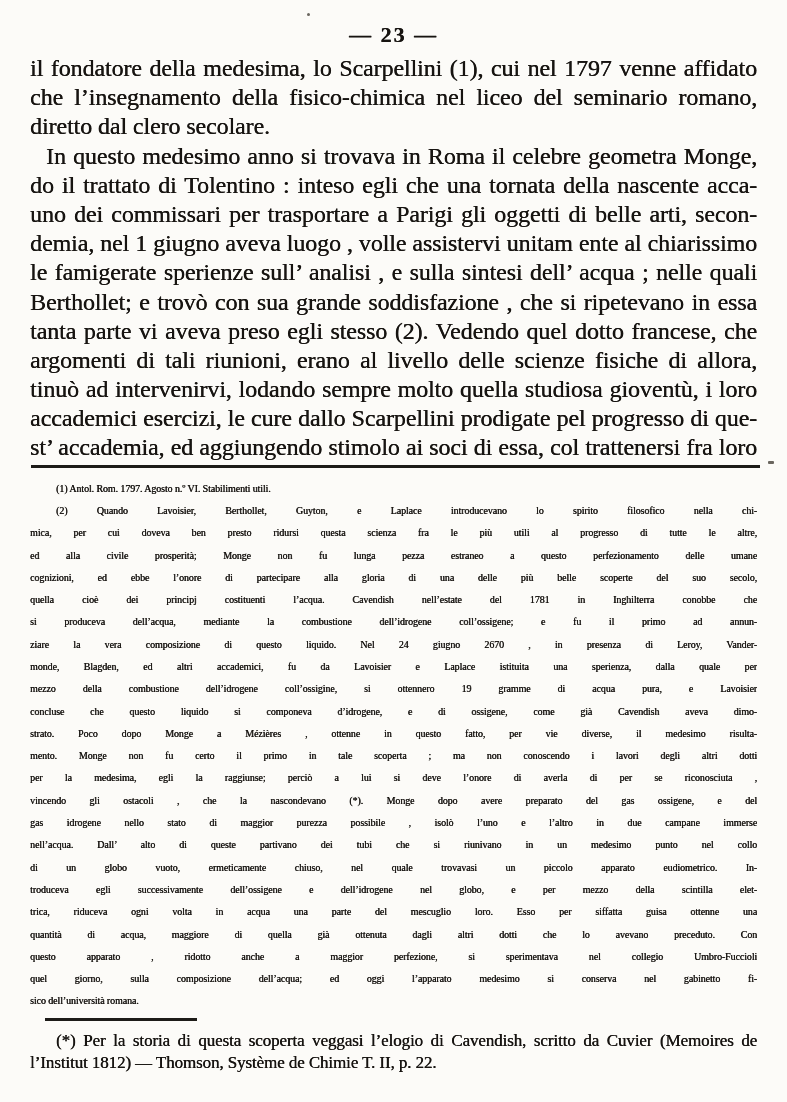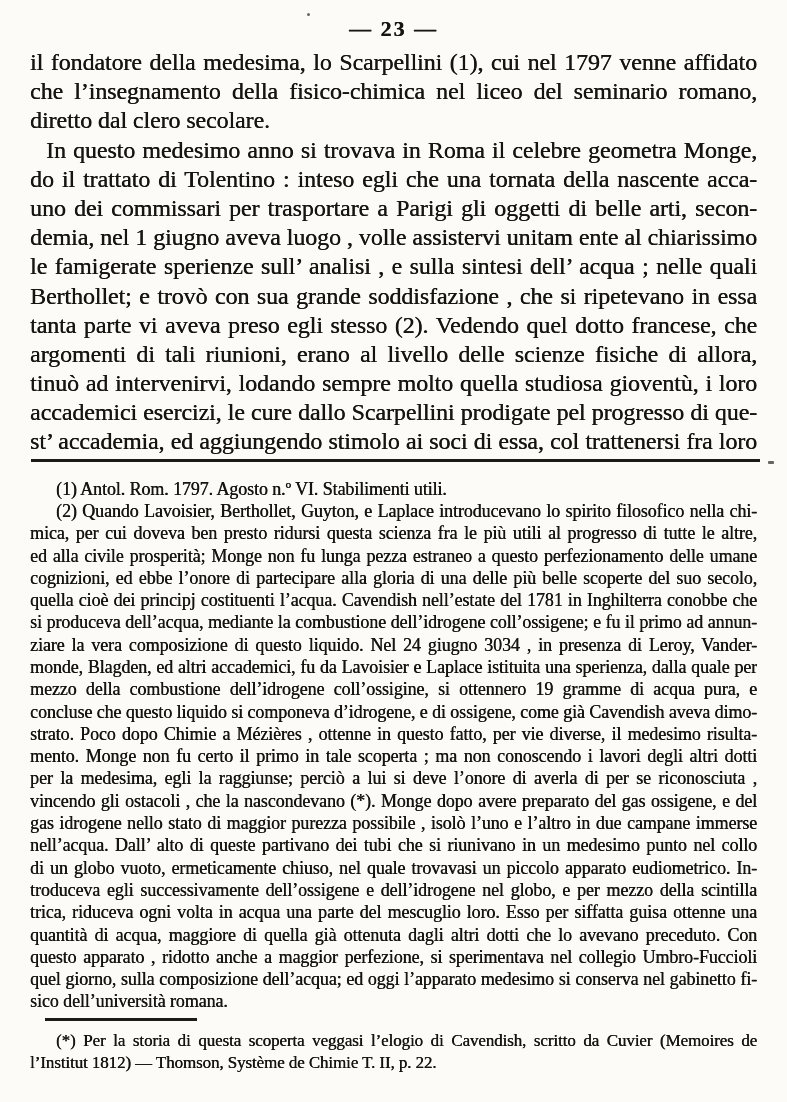--- a/index.html
+++ b/index.html
@@ -9,21 +9,21 @@
   }
   .page {
     position: relative;
     width: 787px;
     height: 1102px;
     margin: 0;
     background: #fcfbf8;
     color: #171411;
     font-family: "Liberation Serif", "DejaVu Serif", serif;
     box-sizing: border-box;
-    padding: 16px 30px 0 30px;
+    padding: 22px 30px 0 30px;
     overflow: hidden;
   }
   
   .page { text-shadow: 0.35px 0 0 currentColor; }
 
   .pageno {
     text-align: center;
     font-size: 22px;
     font-weight: bold;
     line-height: 26px;
@@ -51,22 +51,22 @@
 
   .rule-long {
     height: 3px;
     background: #1d1b18;
     margin-top: 2px;
     margin-left: 1px;
     margin-right: -3px;
   }
 
   .footnotes {
-    margin-top: 16px;
-    font-size: 18px;
+    margin-top: 10px;
+    font-size: 10px;
     line-height: 22.3px;
     letter-spacing: -0.1px;
   }
   .footnotes .line { height: 22.3px; }
   .footnote .line.first-line, .bottom-note .line.first-line { text-indent: 26px; }
   .footnote .line.last-line, .bottom-note .line.last-line { text-align-last: left; }
 
   .rule-short {
     height: 3px;
     background: #1d1b18;
@@ -123,25 +123,25 @@
     <div class="footnote">
         <div class="line first-line last-line">(1) Antol. Rom. 1797. Agosto n.º VI. Stabilimenti utili.</div>
       </div>
     <div class="footnote">
         <div class="line first-line">(2) Quando Lavoisier, Berthollet, Guyton, e Laplace introducevano lo spirito filosofico nella chi-</div>
         <div class="line">mica, per cui doveva ben presto ridursi questa scienza fra le più utili al progresso di tutte le altre,</div>
         <div class="line">ed alla civile prosperità; Monge non fu lunga pezza estraneo a questo perfezionamento delle umane</div>
         <div class="line">cognizioni, ed ebbe l’onore di partecipare alla gloria di una delle più belle scoperte del suo secolo,</div>
         <div class="line">quella cioè dei principj costituenti l’acqua. Cavendish nell’estate del 1781 in Inghilterra conobbe che</div>
         <div class="line">si produceva dell’acqua, mediante la combustione dell’idrogene coll’ossigene; e fu il primo ad annun-</div>
-        <div class="line">ziare la vera composizione di questo liquido. Nel 24 giugno 3034 , in presenza di Leroy, Vander-</div>
+        <div class="line">ziare la vera composizione di questo liquido. Nel 24 giugno 2670 , in presenza di Leroy, Vander-</div>
         <div class="line">monde, Blagden, ed altri accademici, fu da Lavoisier e Laplace istituita una sperienza, dalla quale per</div>
         <div class="line">mezzo della combustione dell’idrogene coll’ossigine, si ottennero 19 gramme di acqua pura, e Lavoisier</div>
         <div class="line">concluse che questo liquido si componeva d’idrogene, e di ossigene, come già Cavendish aveva dimo-</div>
-        <div class="line">strato. Poco dopo Chimie a Mézières , ottenne in questo fatto, per vie diverse, il medesimo risulta-</div>
+        <div class="line">strato. Poco dopo Monge a Mézières , ottenne in questo fatto, per vie diverse, il medesimo risulta-</div>
         <div class="line">mento. Monge non fu certo il primo in tale scoperta ; ma non conoscendo i lavori degli altri dotti</div>
         <div class="line">per la medesima, egli la raggiunse; perciò a lui si deve l’onore di averla di per se riconosciuta ,</div>
         <div class="line">vincendo gli ostacoli , che la nascondevano (*). Monge dopo avere preparato del gas ossigene, e del</div>
         <div class="line">gas idrogene nello stato di maggior purezza possibile , isolò l’uno e l’altro in due campane immerse</div>
         <div class="line">nell’acqua. Dall’ alto di queste partivano dei tubi che si riunivano in un medesimo punto nel collo</div>
         <div class="line">di un globo vuoto, ermeticamente chiuso, nel quale trovavasi un piccolo apparato eudiometrico. In-</div>
         <div class="line">troduceva egli successivamente dell’ossigene e dell’idrogene nel globo, e per mezzo della scintilla elet-</div>
         <div class="line">trica, riduceva ogni volta in acqua una parte del mescuglio loro. Esso per siffatta guisa ottenne una</div>
         <div class="line">quantità di acqua, maggiore di quella già ottenuta dagli altri dotti che lo avevano preceduto. Con</div>
         <div class="line">questo apparato , ridotto anche a maggior perfezione, si sperimentava nel collegio Umbro-Fuccioli</div>

